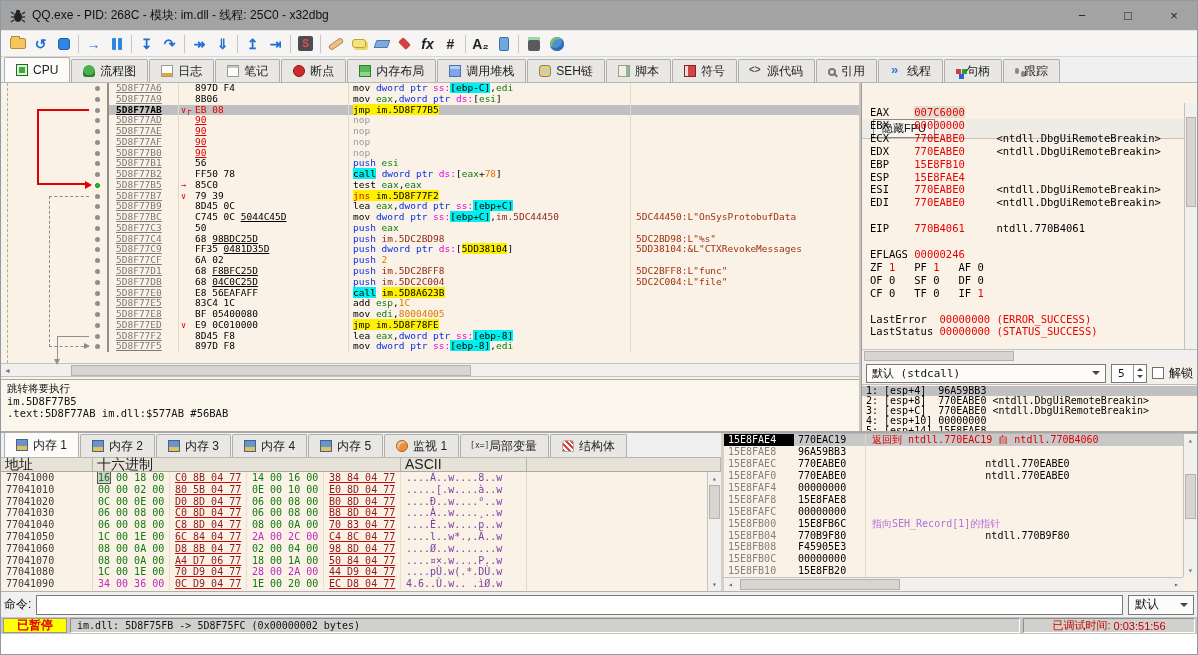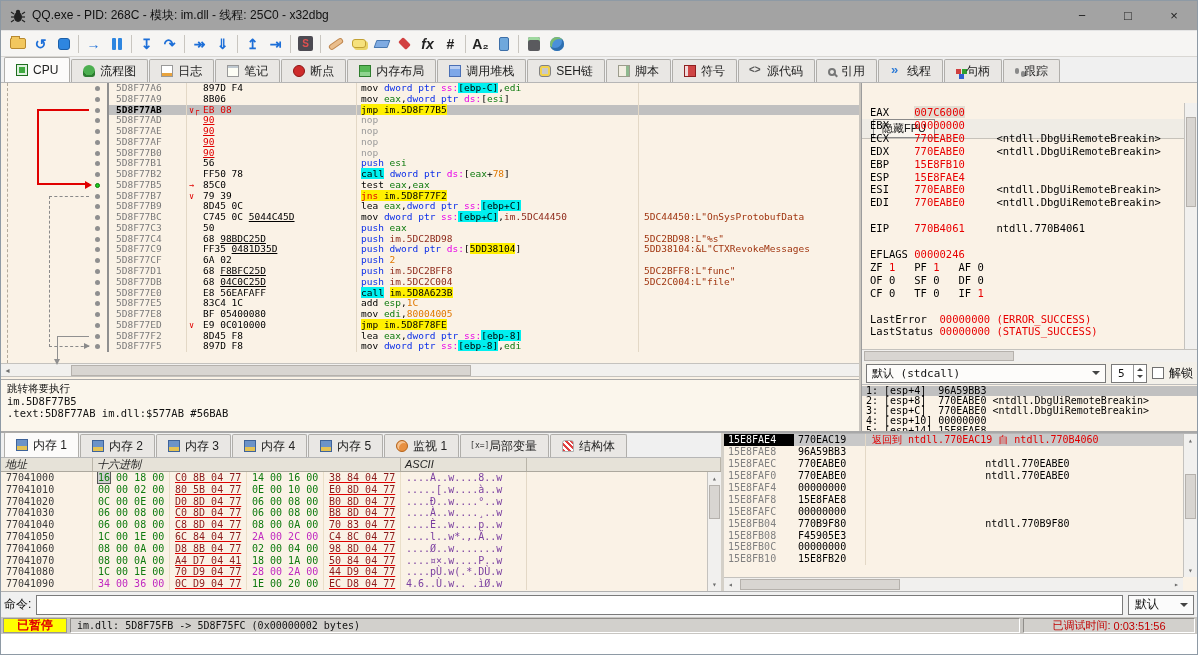--- a/index.html
+++ b/index.html
@@ -67,21 +67,21 @@
   .ti-struct{background:repeating-linear-gradient(45deg,#E04040 0 2px,#FFF 2px 4px);border:1px solid #B0B0B0;border-radius:3px 3px 0 0;}
 
   
   #upper{height:348px;display:flex;background:#FAF2E6;}
   #disasm{width:860px;position:relative;flex:none;border-right:2px solid #C9C5BE;background:#FAF2E6;}
   #dis-rows{position:absolute;top:0;left:0;width:100%;height:280px;overflow:hidden;font-family:"DejaVu Sans Mono",monospace;font-size:9.5px;}
   .dis-row{height:10.77px;line-height:10.8px;display:flex;white-space:pre;}
   .c-gut{width:108px;flex:none;position:relative;border-right:2px solid #8F8F8F;}
   .dot{position:absolute;right:7px;top:3px;width:5px;height:5px;border-radius:50%;background:#8F8F8F;}
   .dot.green{background:#1FCB1F;border:1px solid #0A7A0A;}
-  .c-addr{width:78px;flex:none;padding-left:7px;color:#7B7B7B;border-right:1px solid #E3D8C6;}
+  .c-addr{width:70px;flex:none;padding-left:7px;color:#7B7B7B;border-right:1px solid #E3D8C6;text-decoration:underline;}
   .c-byte{width:170px;flex:none;position:relative;padding-left:16px;color:#000;border-right:1px solid #E3D8C6;}
   .pre{position:absolute;left:2px;top:0;color:#E00000;font-size:8.5px;}
   .c-ins{width:282px;flex:none;padding-left:4px;border-right:1px solid #E3D8C6;}
   .c-cmt{flex:1;padding-left:5px;color:#A03510;overflow:hidden;}
   .dis-row.sel .c-addr{color:#000;font-weight:bold;}
   .dis-row.sel .c-addr,.dis-row.sel .c-byte,.dis-row.sel .c-ins,.dis-row.sel .c-cmt{background:#C0C0C0;}
   .t-mn,.t-pl{color:#000;margin-top:15px;} .t-kw,.t-pu{color:#0B2EE8;} .t-sg{color:#E800E8;}
   .t-mem{background:#00F0F0;color:#000;} .t-rg{color:#0E7A0E;} .t-nm{color:#E07800;}
   .t-ad{color:#8F2B1C;} .t-jy{background:#FFF000;color:#000;} .t-jr{background:#FFF000;color:#E00000;}
   .t-cc{background:#00F0F0;color:#000;} .t-gy{color:#9A9A9A;}
@@ -124,21 +124,21 @@
   #unlock-label{font-family:"Liberation Sans",sans-serif;font-size:12px;color:#111;}
   #args{position:absolute;top:302px;left:0;right:0;bottom:0;font-size:10px;line-height:10.1px;white-space:pre;overflow:hidden;padding-top:1px;}
   .arg-row{padding-left:4px;color:#000;}
   .arg-row.sel{background:#C0C0C0;}
 
   
   #lower{height:160px;display:flex;border-top:2px solid #A8A8A8;background:#D4D0C8;}
   #mem-pane{width:720px;flex:none;display:flex;flex-direction:column;background:#FAF2E6;}
   #mem-tabs{height:25px;}
   #mem-grid{flex:1;position:relative;font-family:"DejaVu Sans Mono",monospace;}
-  #mem-head{height:14px;background:#E6E2D8;border-bottom:1px solid #ACA89E;display:flex;font-family:"Liberation Sans",sans-serif;font-size:11px;color:#222;font-style:italic;}
+  #mem-head{height:14px;background:#E6E2D8;border-bottom:1px solid #ACA89E;display:flex;font-family:"Liberation Sans",sans-serif;font-size:14px;color:#222;}
   .mh{border-right:1px solid #B9B4A8;padding-left:4px;line-height:13px;}
   #mem-rows{position:absolute;top:14px;left:0;right:14px;bottom:0;overflow:hidden;}
   .mem-row{height:11.8px;line-height:11.8px;display:flex;white-space:pre;font-size:10px;}
   .m-addr{width:92px;flex:none;padding-left:5px;color:#3A3A3A;border-right:1px solid #E3D8C6;}
   .m-hex{width:308px;flex:none;display:flex;}
   .hx{width:77px;flex:none;padding-left:5px;border-right:1px solid #EADFC9;}
   .hx-g{color:#0E7A0E;} .hx-m{color:#C028C0;}
   .hx-p{color:#8B1A1A;text-decoration:underline;text-decoration-color:#E00000;}
   .selbyte{background:#CFCFCF;outline:1px solid #555;}
   .m-ascii{width:126px;flex:none;padding-left:5px;color:#7B3FA0;border-right:1px solid #E3D8C6;}
@@ -459,41 +459,42 @@
           <span class="mh" style="flex:1;"></span>
         </div>
         <div id="mem-rows">
             <div class="mem-row"><span class="m-addr">77041000</span><div class="m-hex"><span class="hx hx-g"><span class="selbyte">16</span> 00 18 00</span><span class="hx hx-p">C0 8B 04 77</span><span class="hx hx-g">14 00 16 00</span><span class="hx hx-p">38 84 04 77</span></div><span class="m-ascii">....À..w....8..w</span></div>
             <div class="mem-row"><span class="m-addr">77041010</span><div class="m-hex"><span class="hx hx-g">00 00 02 00</span><span class="hx hx-p">80 5B 04 77</span><span class="hx hx-g">0E 00 10 00</span><span class="hx hx-p">E0 8D 04 77</span></div><span class="m-ascii">.....[.w....à..w</span></div>
             <div class="mem-row"><span class="m-addr">77041020</span><div class="m-hex"><span class="hx hx-g">0C 00 0E 00</span><span class="hx hx-p">D0 8D 04 77</span><span class="hx hx-g">06 00 08 00</span><span class="hx hx-p">B0 8D 04 77</span></div><span class="m-ascii">....Ð..w....°..w</span></div>
             <div class="mem-row"><span class="m-addr">77041030</span><div class="m-hex"><span class="hx hx-g">06 00 08 00</span><span class="hx hx-p">C0 8D 04 77</span><span class="hx hx-g">06 00 08 00</span><span class="hx hx-p">B8 8D 04 77</span></div><span class="m-ascii">....À..w....¸..w</span></div>
             <div class="mem-row"><span class="m-addr">77041040</span><div class="m-hex"><span class="hx hx-g">06 00 08 00</span><span class="hx hx-p">C8 8D 04 77</span><span class="hx hx-g">08 00 0A 00</span><span class="hx hx-p">70 83 04 77</span></div><span class="m-ascii">....È..w....p..w</span></div>
             <div class="mem-row"><span class="m-addr">77041050</span><div class="m-hex"><span class="hx hx-g">1C 00 1E 00</span><span class="hx hx-p">6C 84 04 77</span><span class="hx hx-m">2A 00 2C 00</span><span class="hx hx-p">C4 8C 04 77</span></div><span class="m-ascii">....l..w*.,.Ä..w</span></div>
             <div class="mem-row"><span class="m-addr">77041060</span><div class="m-hex"><span class="hx hx-g">08 00 0A 00</span><span class="hx hx-p">D8 8B 04 77</span><span class="hx hx-g">02 00 04 00</span><span class="hx hx-p">98 8D 04 77</span></div><span class="m-ascii">....Ø..w.......w</span></div>
-            <div class="mem-row"><span class="m-addr">77041070</span><div class="m-hex"><span class="hx hx-g">08 00 0A 00</span><span class="hx hx-p">A4 D7 04 41</span><span class="hx hx-g">18 00 1A 00</span><span class="hx hx-p">50 84 04 77</span></div><span class="m-ascii">....¤×.w....P..w</span></div>
+            <div class="mem-row"><span class="m-addr">77041070</span><div class="m-hex"><span class="hx hx-g">08 00 0A 00</span><span class="hx hx-p">A4 D7 06 77</span><span class="hx hx-g">18 00 1A 00</span><span class="hx hx-p">50 84 04 77</span></div><span class="m-ascii">....¤×.w....P..w</span></div>
             <div class="mem-row"><span class="m-addr">77041080</span><div class="m-hex"><span class="hx hx-g">1C 00 1E 00</span><span class="hx hx-p">70 D9 04 77</span><span class="hx hx-m">28 00 2A 00</span><span class="hx hx-p">44 D9 04 77</span></div><span class="m-ascii">....pÙ.w(.*.DÙ.w</span></div>
             <div class="mem-row"><span class="m-addr">77041090</span><div class="m-hex"><span class="hx hx-m">34 00 36 00</span><span class="hx hx-p">0C D9 04 77</span><span class="hx hx-g">1E 00 20 00</span><span class="hx hx-p">EC D8 04 77</span></div><span class="m-ascii">4.6..Ù.w.. .ìØ.w</span></div>
           </div>
         <div id="mem-vscroll">
           <span class="sb-arr" style="top:0;left:0;">▴</span>
           <div id="mem-vthumb" class="sb-thumb"></div>
           <span class="sb-arr" style="bottom:0;left:0;">▾</span>
         </div>
       </div>
     </div>
     <div id="mem-splitter"></div>
     <div id="stack-pane">
       <div id="stack-rows">
           <div class="stk-row sel"><span class="s-addr cur">15E8FAE4</span><span class="s-val">770EAC19</span><span class="s-cmt sc-r">返回到 ntdll.770EAC19 自 ntdll.770B4060</span></div>
           <div class="stk-row"><span class="s-addr">15E8FAE8</span><span class="s-val">96A59BB3</span><span class="s-cmt sc-b"></span></div>
           <div class="stk-row"><span class="s-addr">15E8FAEC</span><span class="s-val">770EABE0</span><span class="s-cmt sc-b">ntdll.770EABE0</span></div>
           <div class="stk-row"><span class="s-addr">15E8FAF0</span><span class="s-val">770EABE0</span><span class="s-cmt sc-b">ntdll.770EABE0</span></div>
           <div class="stk-row"><span class="s-addr">15E8FAF4</span><span class="s-val">00000000</span><span class="s-cmt sc-b"></span></div>
           <div class="stk-row"><span class="s-addr">15E8FAF8</span><span class="s-val">15E8FAE8</span><span class="s-cmt sc-b"></span></div>
           <div class="stk-row"><span class="s-addr">15E8FAFC</span><span class="s-val">00000000</span><span class="s-cmt sc-b"></span></div>
+          <div class="stk-row"><span class="s-addr">15E8FB00</span><span class="s-val">15E8FB6C</span><span class="s-cmt sc-p">指向SEH_Record[1]的指针</span></div>
           <div class="stk-row"><span class="s-addr">15E8FB04</span><span class="s-val">770B9F80</span><span class="s-cmt sc-b">ntdll.770B9F80</span></div>
           <div class="stk-row"><span class="s-addr">15E8FB08</span><span class="s-val">F45905E3</span><span class="s-cmt sc-b"></span></div>
           <div class="stk-row"><span class="s-addr">15E8FB0C</span><span class="s-val">00000000</span><span class="s-cmt sc-b"></span></div>
           <div class="stk-row"><span class="s-addr">15E8FB10</span><span class="s-val">15E8FB20</span><span class="s-cmt sc-b"></span></div>
         </div>
       <div id="stack-vscroll">
         <span class="sb-arr" style="top:0;left:0;">▴</span>
         <div id="stack-vthumb" class="sb-thumb"></div>
         <span class="sb-arr" style="bottom:0;left:0;">▾</span>
       </div>

